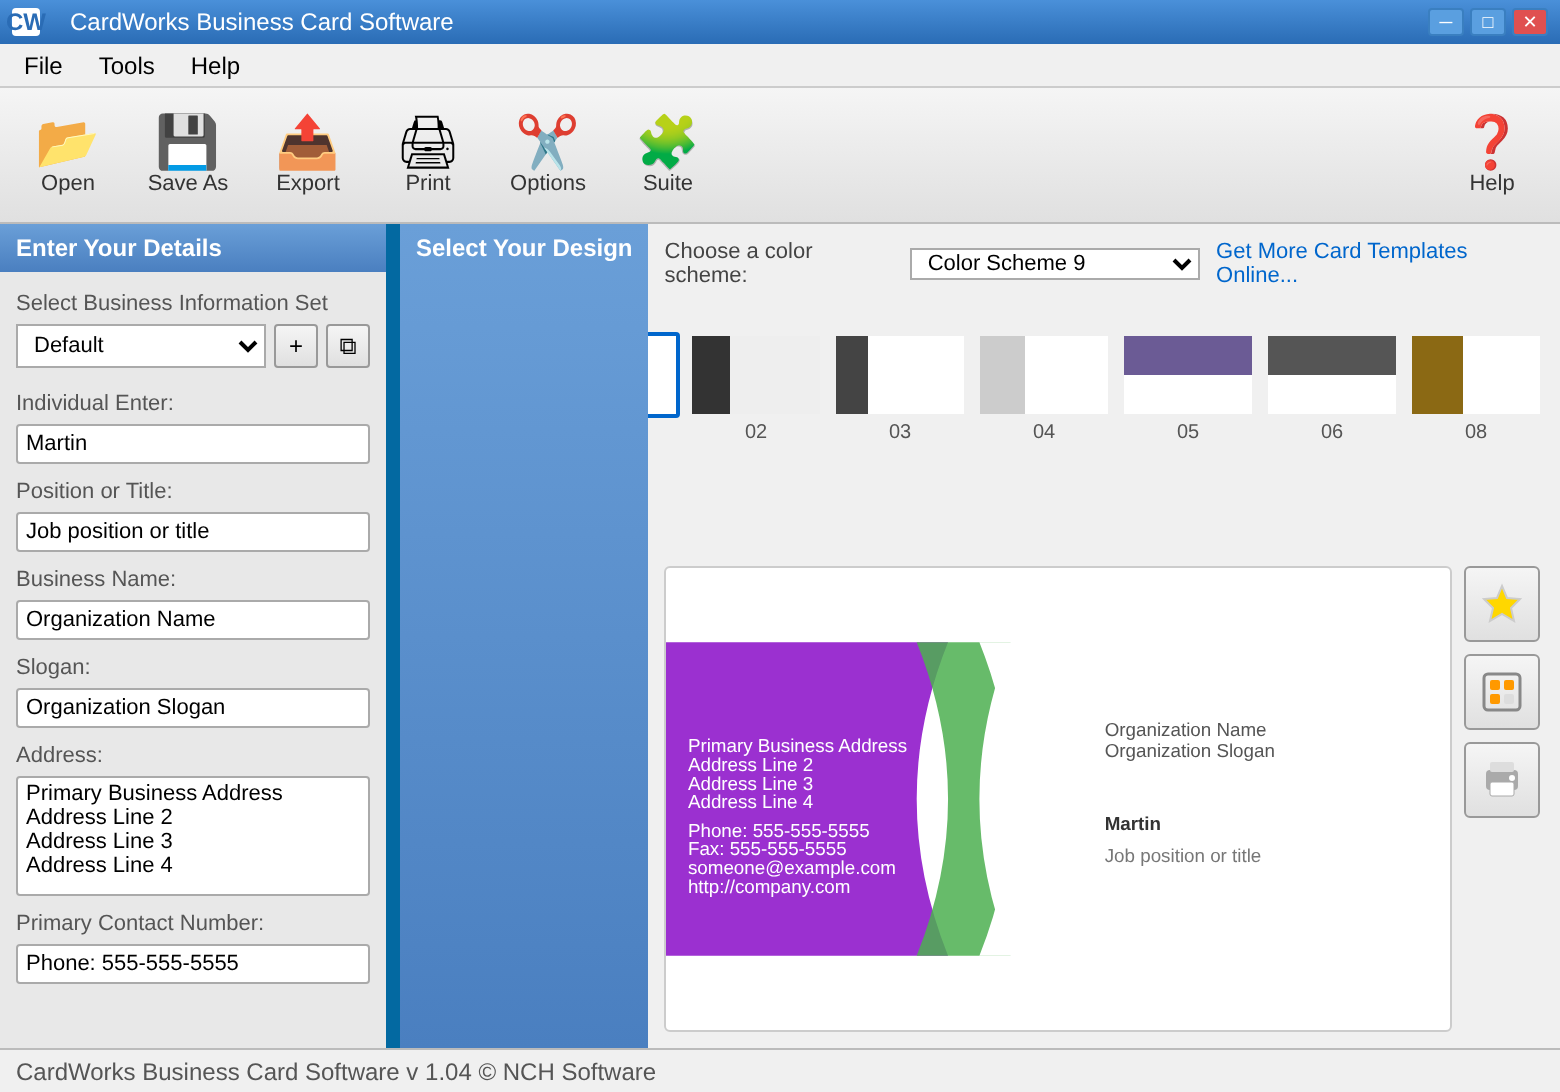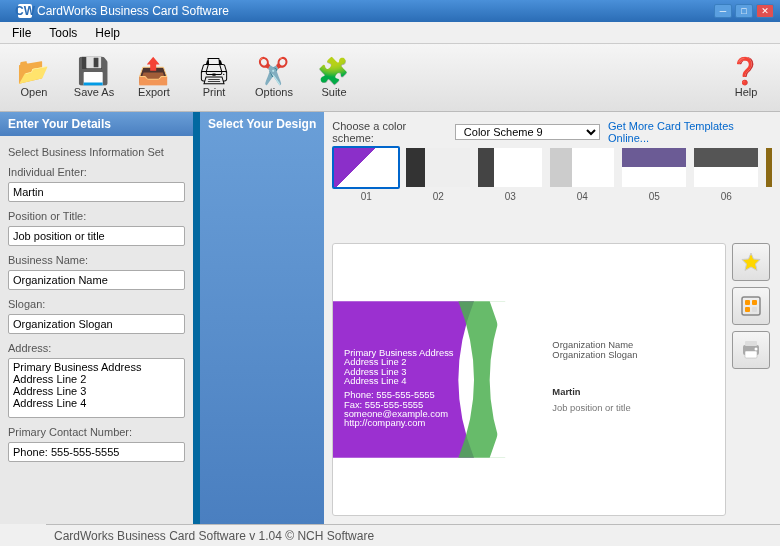--- a/index.html
+++ b/index.html
@@ -9,21 +9,21 @@
     .title-bar {
       background: linear-gradient(to bottom, #4a90d9, #2a6cb5);
       color: white;
       height: 22px;
       display: flex;
       align-items: center;
       justify-content: space-between;
       padding: 0 6px;
       font-size: 11px;
     }
-    .title-bar-left { display: flex; align-items: center; gap: 5px; margin-left: 12px; }
+    .title-bar-left { display: flex; align-items: center; gap: 15px; }
     .title-bar-icon { width: 14px; height: 14px; background: #fff; border-radius: 2px; font-size: 9px; display: flex; align-items: center; justify-content: center; color: #2a6cb5; font-weight: bold; }
     .title-bar-buttons { display: flex; gap: 3px; }
     .title-bar-btn { width: 18px; height: 14px; background: #5a9fe0; border: 1px solid #3a7fc0; border-radius: 2px; display: flex; align-items: center; justify-content: center; font-size: 9px; color: white; cursor: pointer; }
 
     
     .menu-bar {
       background: #f0f0f0;
       border-bottom: 1px solid #ccc;
       height: 22px;
       display: flex;
@@ -142,21 +142,21 @@
       flex-direction: row;
       overflow: hidden;
     }
     .right-panel-header {
       background: linear-gradient(to bottom, #6a9fd8, #4a7fc0);
       color: white;
       padding: 5px 8px;
       font-size: 12px;
       font-weight: bold;
     }
-    .right-panel-content { flex: 1; padding: 8px; display: flex; flex-direction: column; gap: 2px; overflow: hidden; }
+    .right-panel-content { flex: 1; padding: 8px; display: flex; flex-direction: column; gap: 22px; overflow: hidden; align-items: flex-end; }
 
     .color-row { display: flex; align-items: center; gap: 8px; }
     .color-label { font-size: 11px; color: #444; }
     .color-select {
       width: 150px;
       height: 16px;
       border: 1px solid #aaa;
       background: white;
       font-size: 11px;
       padding: 0 4px;
@@ -239,21 +239,20 @@
     
     .status-bar {
       background: #f0f0f0;
       border-top: 1px solid #bbb;
       height: 22px;
       display: flex;
       align-items: center;
       padding: 0 8px;
       font-size: 11px;
       color: #555;
-      margin-left: 46px;
     }
 
     
     .mini-card {
       width: 100%;
       height: 100%;
       position: relative;
     }
     .thumb-01 { background: linear-gradient(135deg, #8B2FC9 0%, #8B2FC9 40%, white 40%); }
     .thumb-02 { background: linear-gradient(to right, #333 0%, #333 30%, #eee 30%); }
@@ -318,20 +317,27 @@
     <span class="toolbar-label">Help</span>
   </div>
 </div>
 
 <div class="main">
 
   <div class="left-panel">
     <div class="left-panel-header">Enter Your Details</div>
     <div class="left-panel-content">
       <div class="field-label">Select Business Information Set</div>
+      <div class="select-set-row">
+        <select class="biz-select">
+          <option>Default</option>
+        </select>
+        <div class="icon-btn">+</div>
+        <div class="icon-btn">⧉</div>
+      </div>
 
       <div class="field-label">Individual Enter:</div>
       <input class="field-input" value="Martin" style="">
 
       <div class="field-label">Position or Title:</div>
       <input class="field-input" value="Job position or title" style="">
 
       <div class="field-label">Business Name:</div>
       <input class="field-input" value="Organization Name" style="">
 

